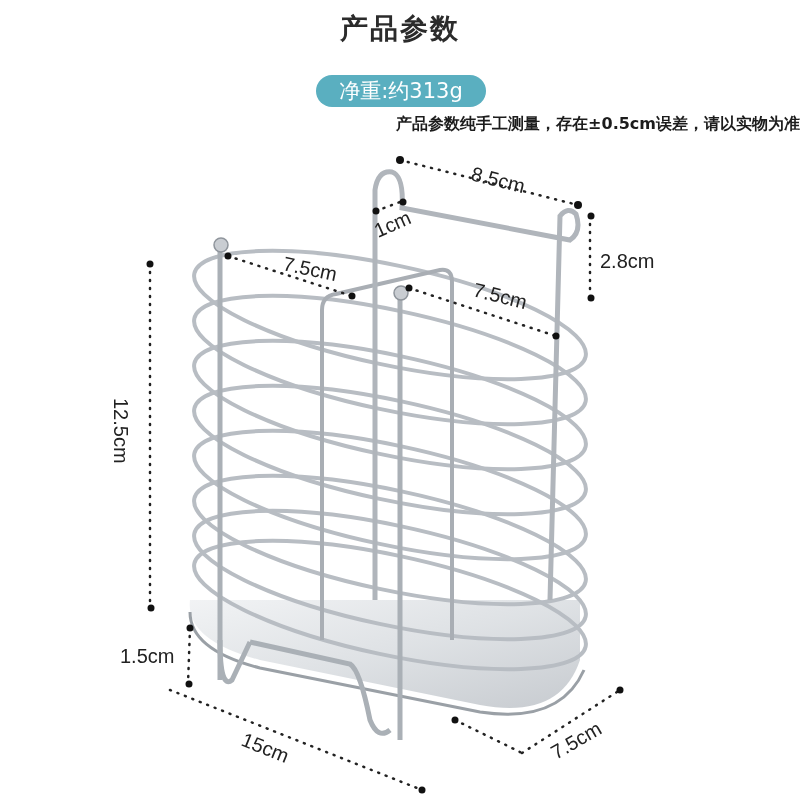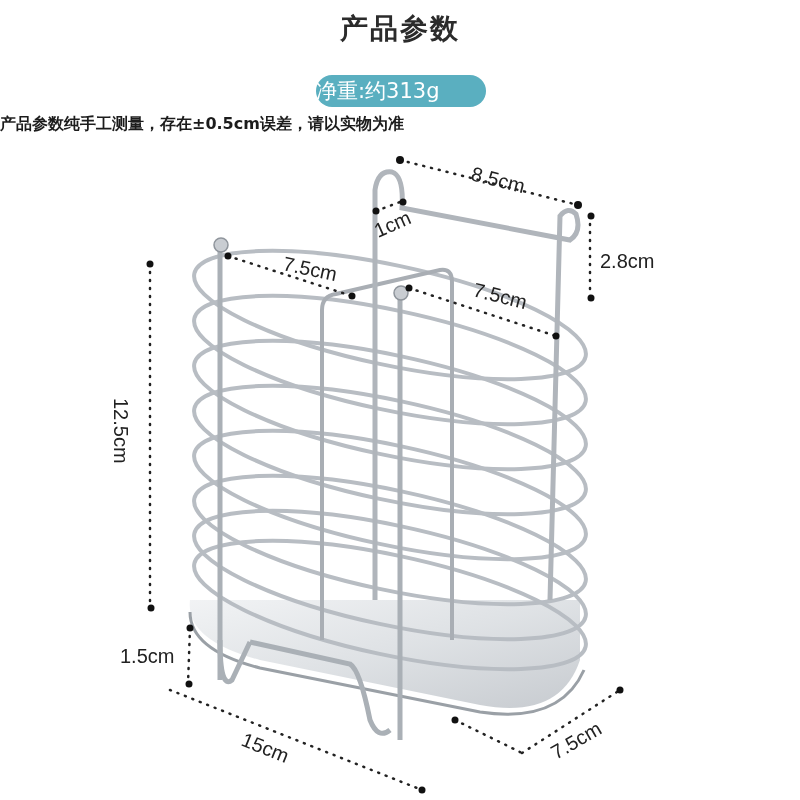--- a/index.html
+++ b/index.html
@@ -1,19 +1,19 @@
 <!DOCTYPE html>
 <html><head>
 <meta charset="utf-8">
 <style>
   html, body { margin: 0; padding: 0; background: #ffffff; }
   body { width: 800px; height: 800px; position: relative; overflow: hidden; font-family: "DejaVu Sans", "Liberation Sans", sans-serif; }
   .title { position: absolute; top: 10px; left: 0; width: 800px; text-align: center; font-size: 28px; font-weight: bold; color: #2b2b2b; letter-spacing: 2px; }
-  .pill { position: absolute; top: 75px; left: 316px; width: 170px; height: 32px; border-radius: 16px; background: #5aafc0; color: #ffffff; font-size: 21px; line-height: 32px; }
-  .note { position: absolute; top: 114px; left: 0; width: 800px; text-align: left; font-size: 16px; color: #1c1c1c; font-weight: bold; }
+  .pill { position: absolute; top: 75px; left: 316px; width: 170px; height: 32px; border-radius: 16px; background: #5aafc0; color: #ffffff; font-size: 21px; line-height: 32px; text-align: center; }
+  .note { position: absolute; top: 114px; left: 0; width: 800px; text-align: right; font-size: 16px; color: #1c1c1c; font-weight: bold; }
   svg.product { position: absolute; left: 0; top: 0; }
   .dim { font-family: "Liberation Sans", sans-serif; font-size: 20px; fill: #222; }
 </style>
 </head>
 <body>
 
 <div class="title">产品参数</div>
 <div class="pill">净重:约313g</div>
 <div class="note">产品参数纯手工测量，存在±0.5cm误差，请以实物为准</div>
 

